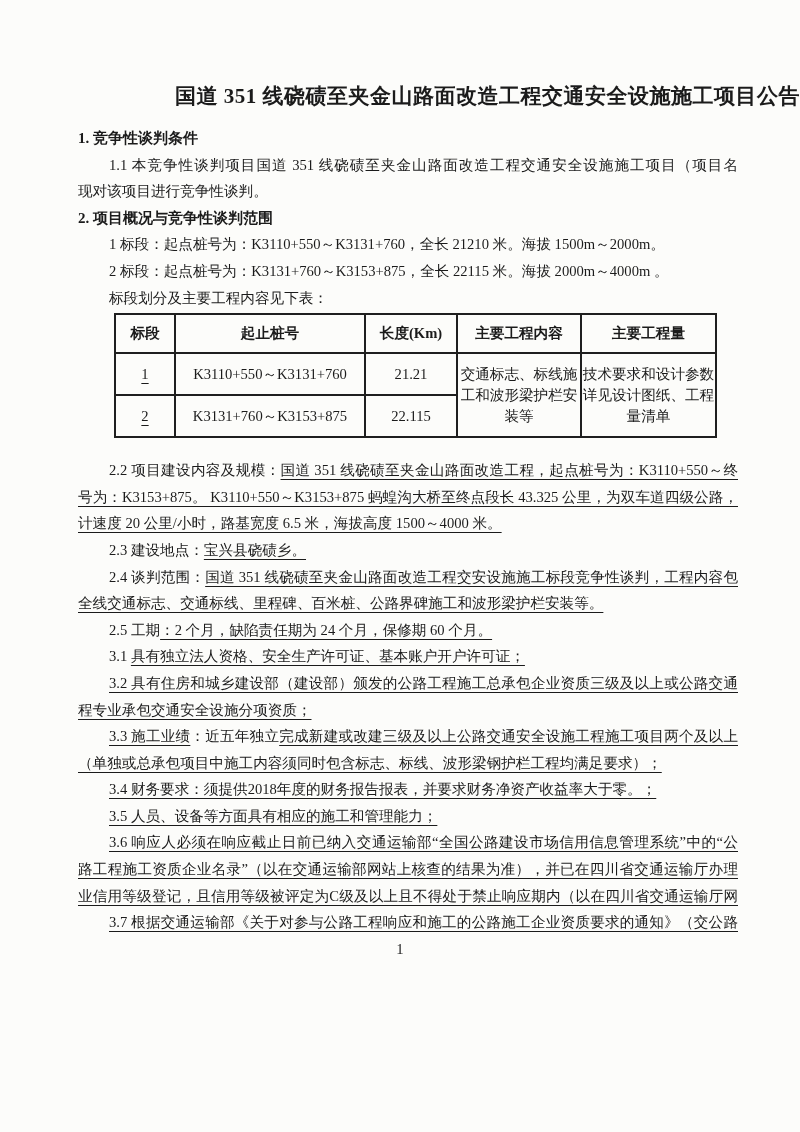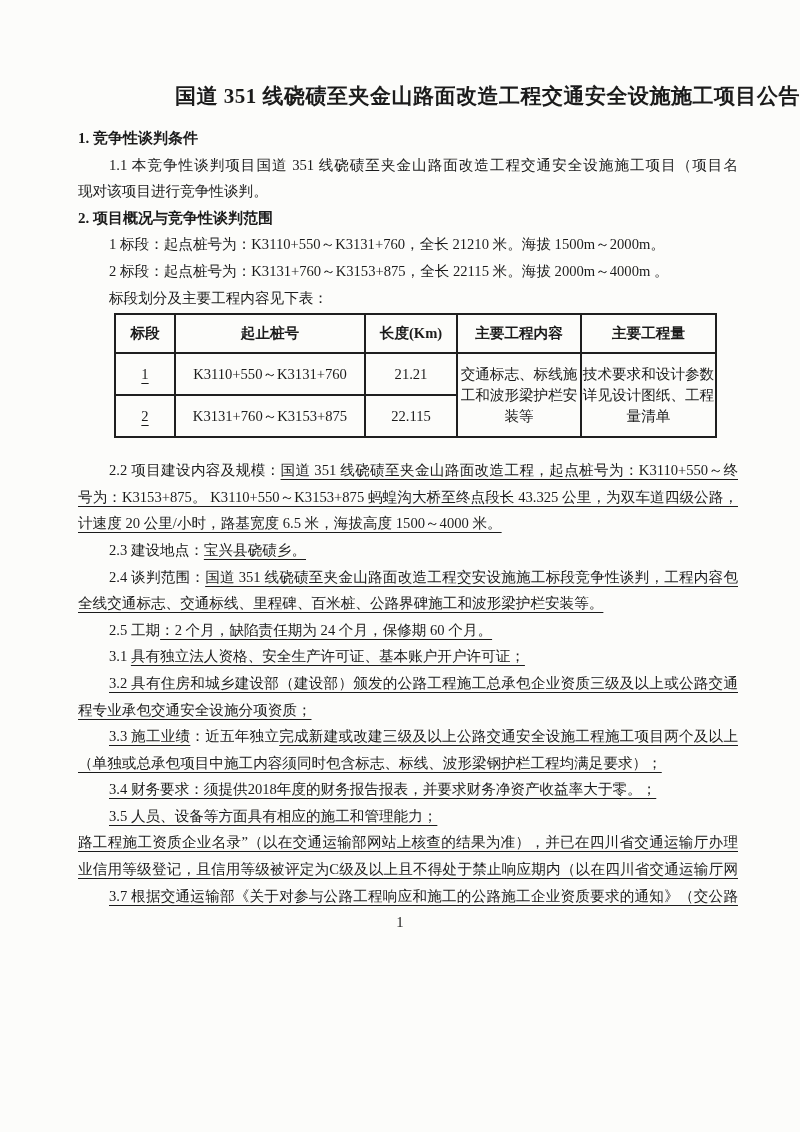--- a/index.html
+++ b/index.html
@@ -141,20 +141,21 @@
         <div class="line indent full"><span>2.4 谈判范围：</span><span class="u">国道 351 线硗碛至夹金山路面改造工程交安设施施工标段竞争性谈判，工程内容包括：</span></div>
         <div class="line"><span class="u">全线交通标志、交通标线、里程碑、百米桩、公路界碑施工和波形梁护栏安装等。</span></div>
         <div class="line indent"><span>2.5 工期</span><span class="u">：2 个月，缺陷责任期为 24 个月，保修期 60 个月。</span></div>
         <div class="line indent"><span>3.1 </span><span class="u">具有独立法人资格、安全生产许可证、基本账户开户许可证；</span></div>
         <div class="line indent full"><span class="u">3.2 具有住房和城乡建设部（建设部）颁发的公路工程施工总承包企业资质三级及以上或公路交通工</span></div>
         <div class="line"><span class="u">程专业承包交通安全设施分项资质；</span></div>
         <div class="line indent full"><span class="u">3.3 施工业绩</span><span>：近五年独立</span><span class="u">完成新建或改建三级及以上公路交通安全设施工程施工项目两个及以上</span></div>
         <div class="line"><span class="u">（单独或总承包项目中施工内容须同时包含标志、标线、波形梁钢护栏工程均满足要求）；</span></div>
         <div class="line indent"><span class="u">3.4 财务要求：须提供2018年度的财务报告报表，并要求财务净资产收益率大于零。；</span></div>
         <div class="line indent"><span class="u">3.5 人员、设备等方面具有相应的施工和管理能力；</span></div>
+        <div class="line indent full"><span class="u">3.6 响应人必须在响应截止日前已纳入交通运输部“全国公路建设市场信用信息管理系统”中的“公</span></div>
         <div class="line full"><span class="u">路工程施工资质企业名录”（以在交通运输部网站上核查的结果为准），并已在四川省交通运输厅办理了企</span></div>
         <div class="line full"><span class="u">业信用等级登记，且信用等级被评定为C级及以上且不得处于禁止响应期内（以在四川省交通运输厅网站</span></div>
         <div class="line indent full"><span class="u">3.7 根据交通运输部《关于对参与公路工程响应和施工的公路施工企业资质要求的通知》（交公路发</span></div>
       </div>
 
   </div>
 
   <div class="page-number">1</div>
 
 </div>

